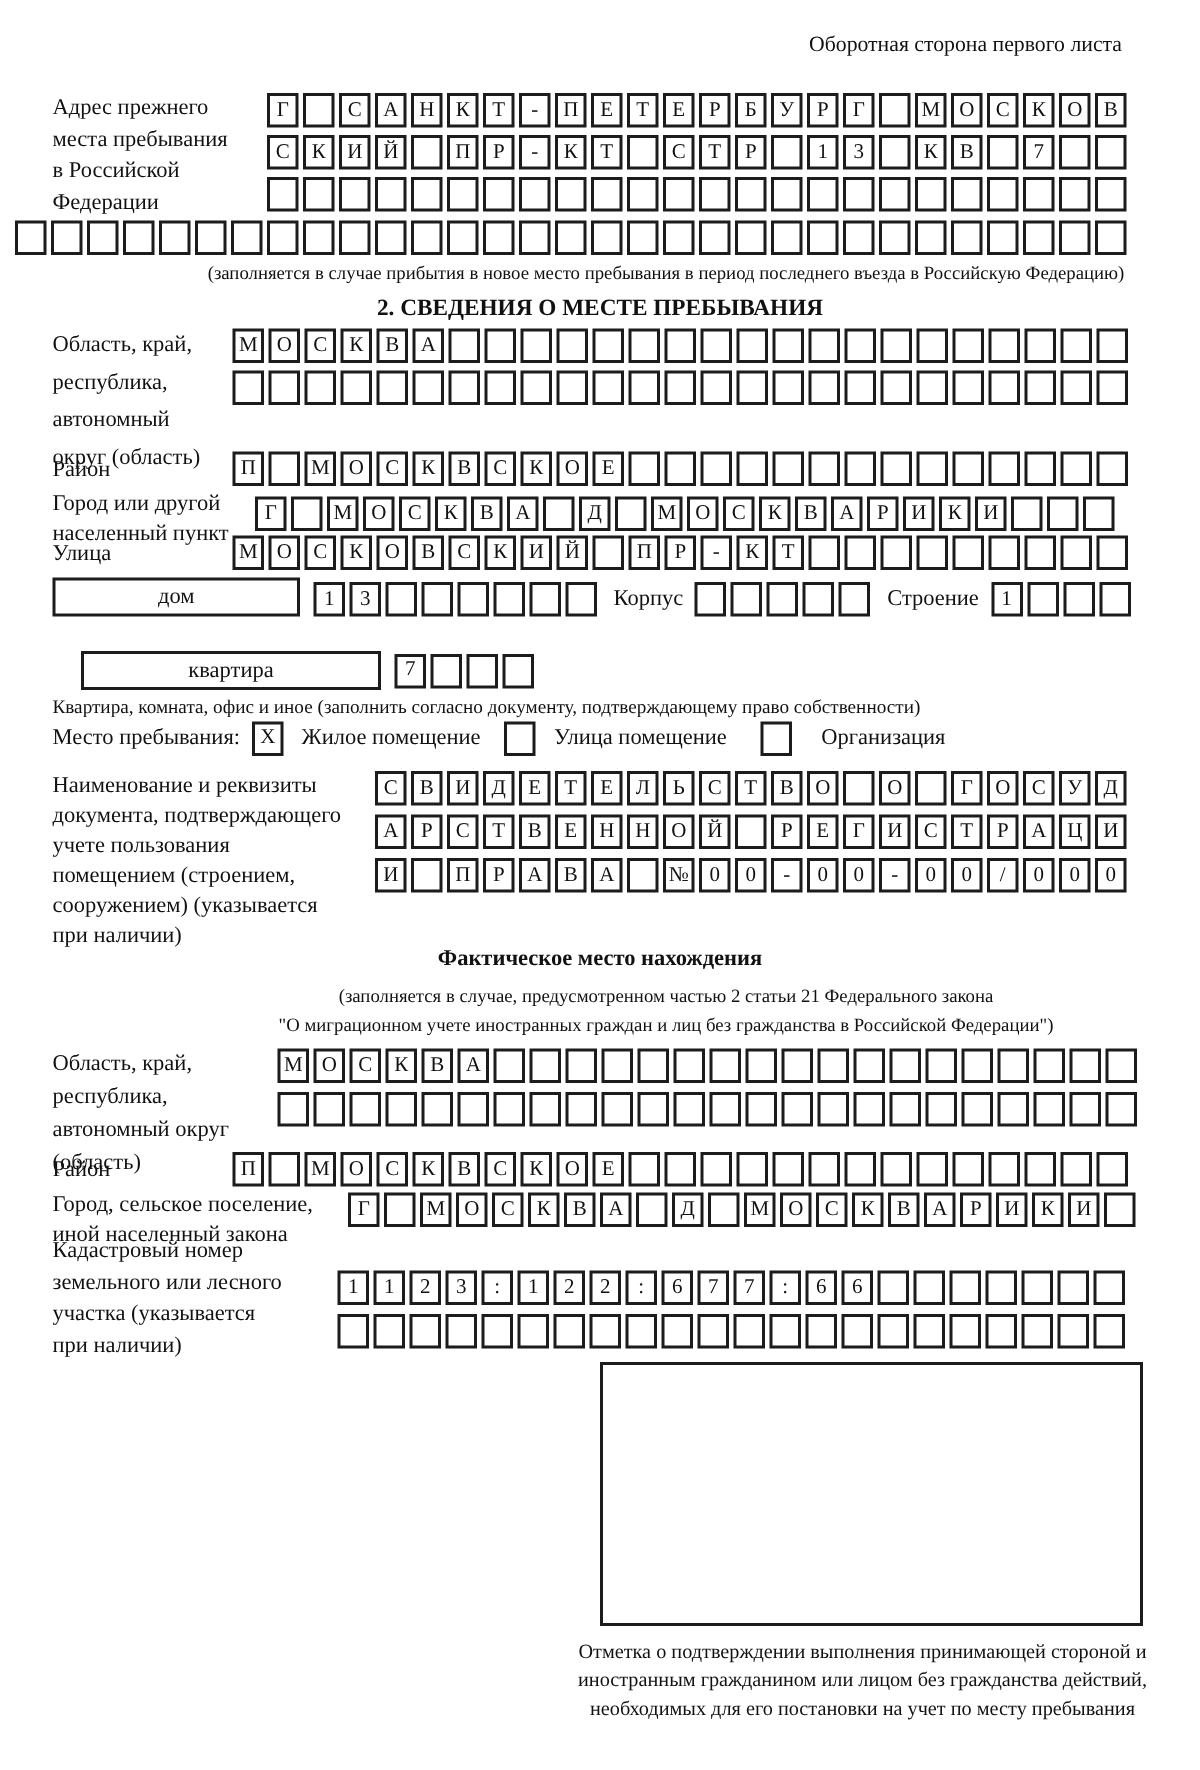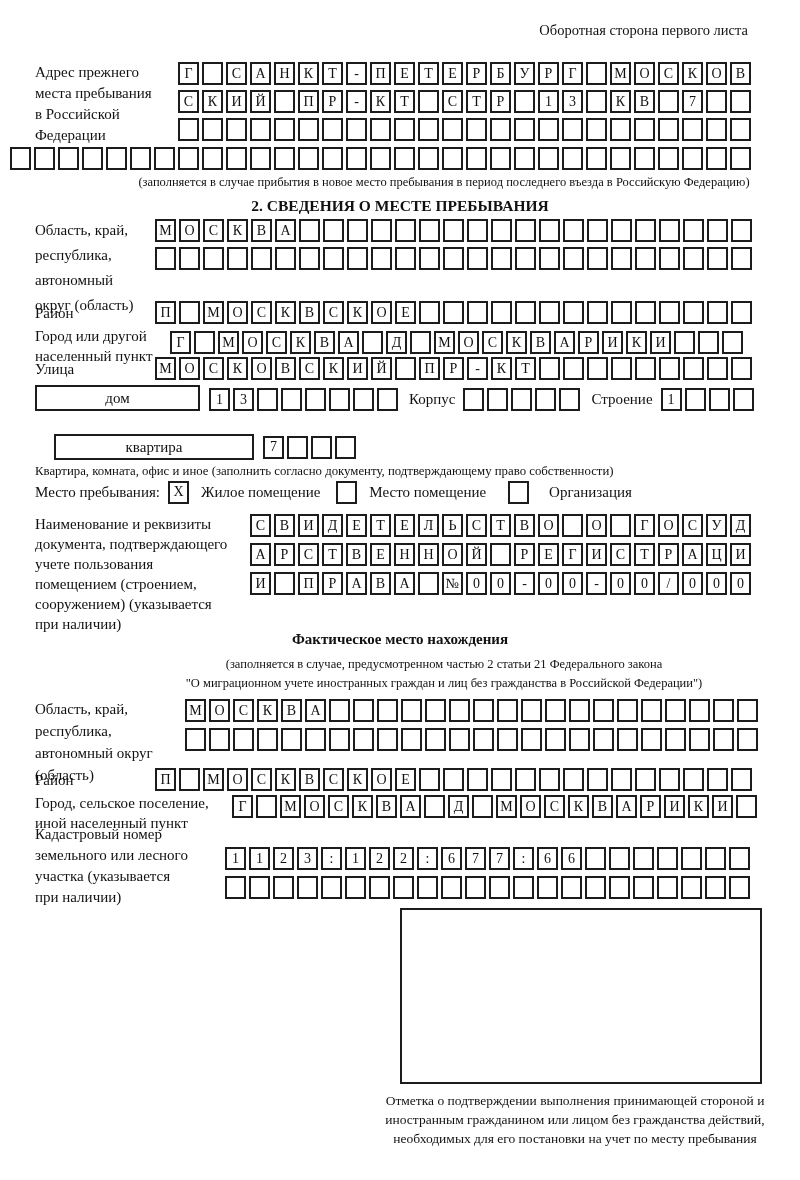--- a/index.html
+++ b/index.html
@@ -350,21 +350,21 @@
         <div class="cell"></div>
       </div>
   </div>
   <div class="abs caption" style="top:464px;left:35px;">Квартира, комната, офис и иное (заполнить согласно документу, подтверждающему право собственности)</div>
 
   <div class="abs rowflex" style="top:480px;left:35px;align-items:center;">
     <div class="fieldlab">Место пребывания:</div>
     <div class="cell" style="margin-left:8px;">X</div>
     <div class="fieldlab" style="margin-left:12px;">Жилое помещение</div>
     <div class="cell" style="margin-left:16px;"></div>
-    <div class="fieldlab" style="margin-left:12px;">Место помещение</div>
+    <div class="fieldlab" style="margin-left:12px;">Улица помещение</div>
     <div class="cell" style="margin-left:22px;"></div>
     <div class="fieldlab" style="margin-left:20px;">Организация</div>
   </div>
 
   <div class="abs lbl" style="top:514px;left:35px;width:212px;line-height:20px;">Наименование и реквизиты
 документа, подтверждающего
 учете пользования
 помещением (строением,
 сооружением) (указывается
 при наличии)</div>
@@ -526,21 +526,21 @@
       <div class="cell"></div>
       <div class="cell"></div>
       <div class="cell"></div>
       <div class="cell"></div>
       <div class="cell"></div>
       <div class="cell"></div>
       <div class="cell"></div>
     </div>
 
   <div class="abs lbl" style="top:793px;left:35px;width:196px;line-height:20px;">Город, сельское поселение,
-иной населенный пункт</div>
+иной населенный закона</div>
   <div class="abs grid" style="top:795px;left:232px;">
       <div class="cell">Г</div>
       <div class="cell"></div>
       <div class="cell">М</div>
       <div class="cell">О</div>
       <div class="cell">С</div>
       <div class="cell">К</div>
       <div class="cell">В</div>
       <div class="cell">А</div>
       <div class="cell"></div>

